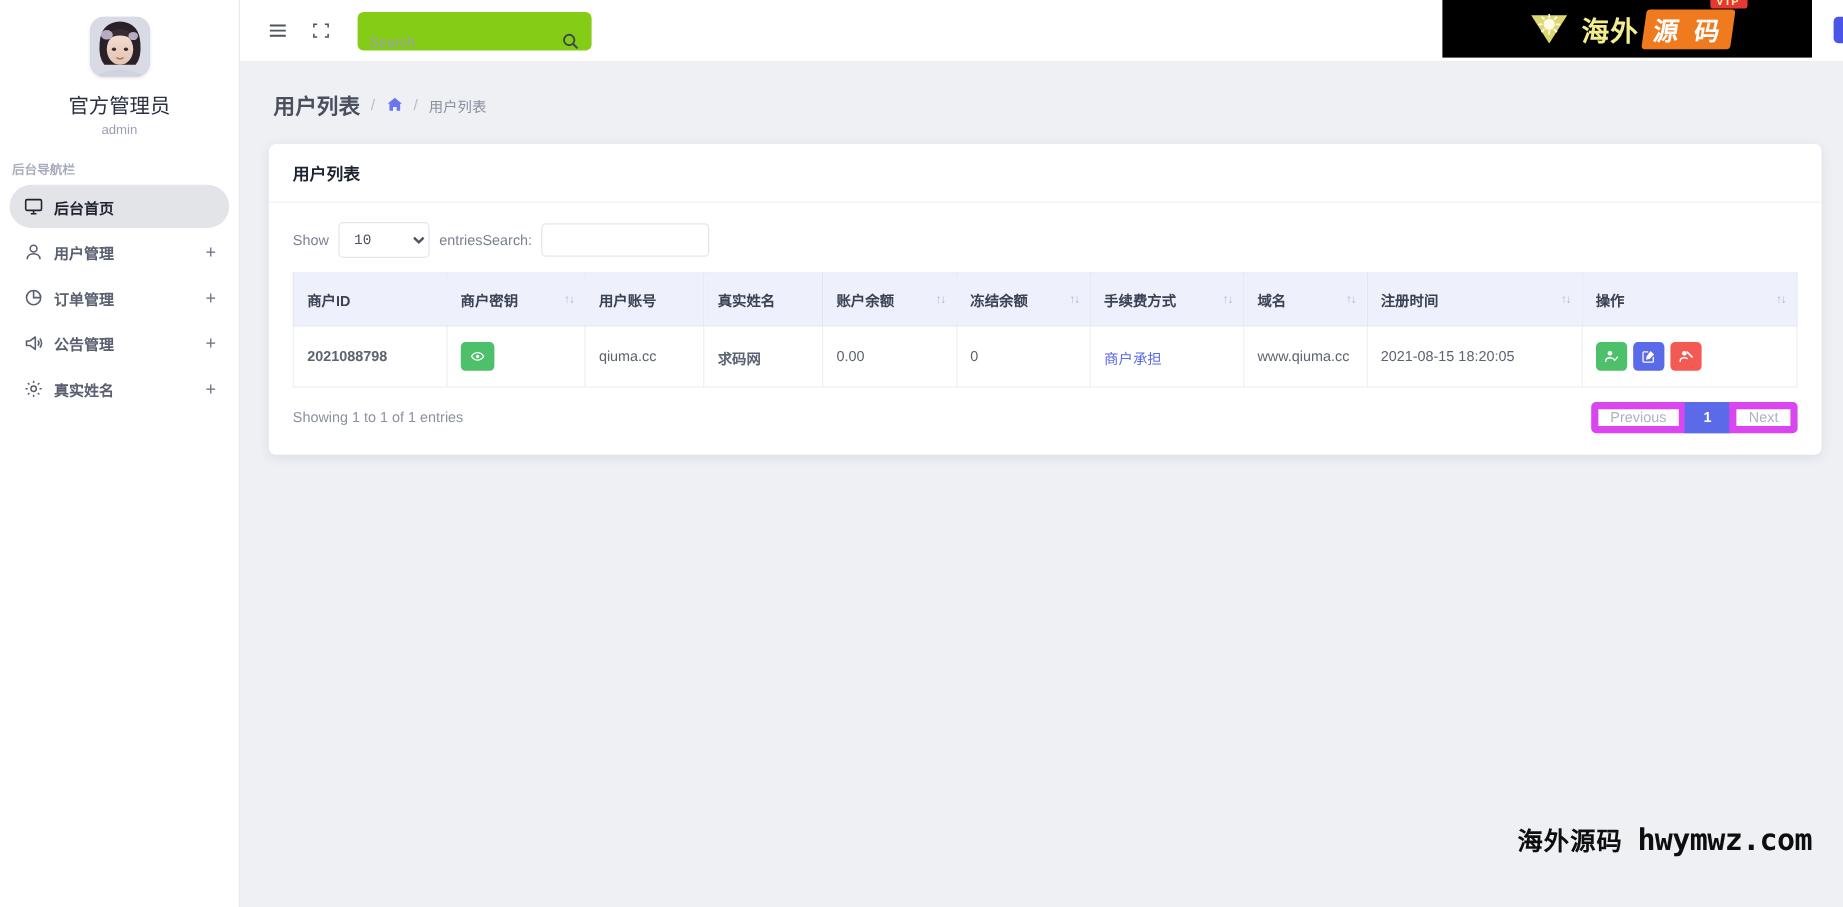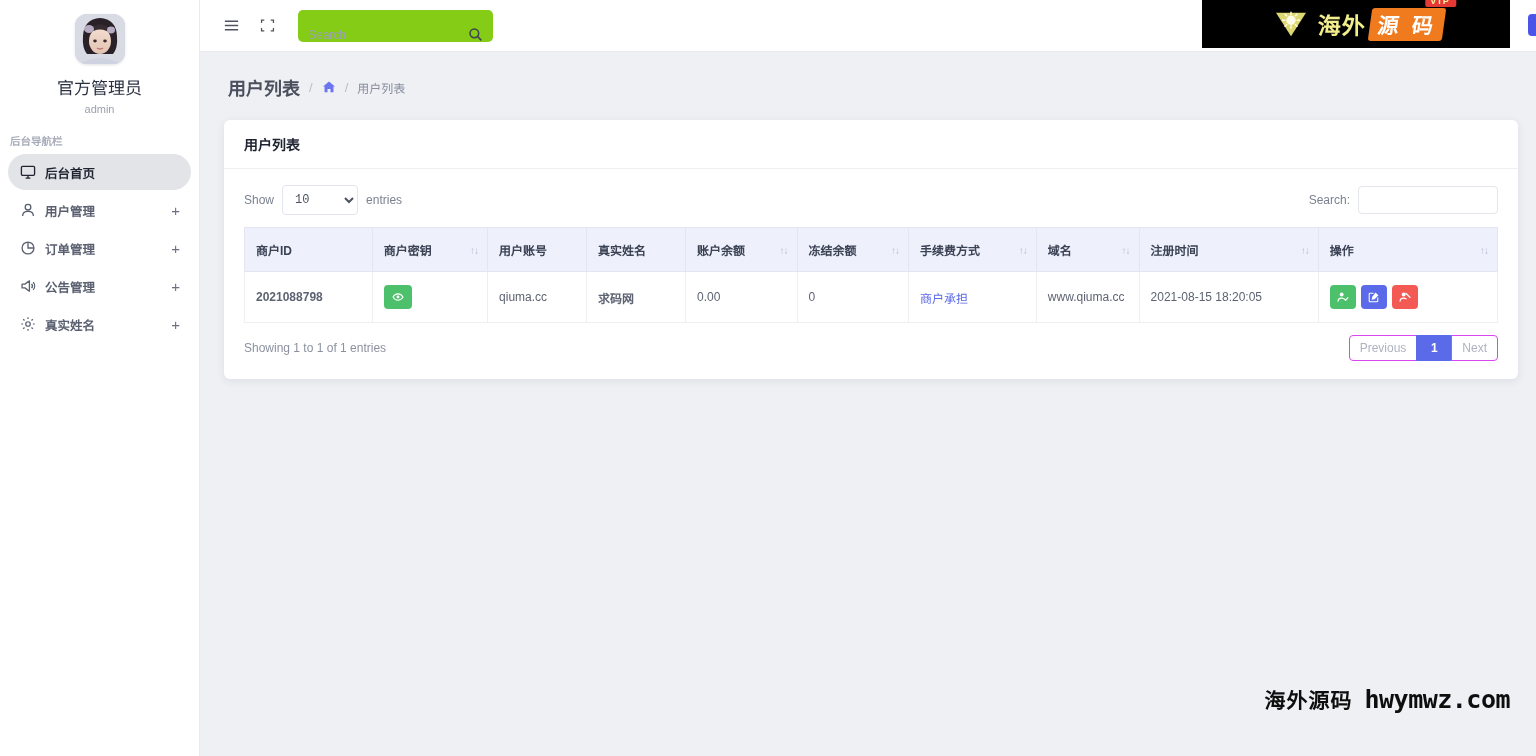--- a/index.html
+++ b/index.html
@@ -125,21 +125,21 @@
     margin: 10px 18px 0 24px; background: #fff; border-radius: 6px;
     box-shadow: 0 2px 9px rgba(40,50,80,.09);
     padding-bottom: 8px;
   }
   .card-head {
     padding: 14px 20px; font-size: 14px; font-weight: 700; color: #1e2330;
     border-bottom: 1px solid #eef0f3;
   }
   .card-body { padding: 16px 20px 6px; }
 
-  .table-ctl { display: flex; align-items: center; justify-content: space-between; margin-bottom: 12px; }
+  .table-ctl { display: flex; align-items: center; margin-bottom: 12px; }
   .dt-length { display: flex; align-items: center; gap: 8px; font-size: 12px; color: #7a8190; }
   .dt-length select {
     height: 30px; width: 76px; border: 1px solid #e2e5ec; border-radius: 4px;
     background: #fff; font-size: 12px; color: #4c525f; padding-left: 8px;
     font-family: Liberation Mono, monospace; cursor: pointer;
   }
   .dt-filter { display: flex; align-items: center; gap: 8px; font-size: 12px; color: #7a8190; }
   .dt-filter input {
     width: 140px; height: 28px; border: 1px solid #e3e6ed; border-radius: 4px;
     outline: none; font-family: inherit; font-size: 12px; padding: 0 7px; color: #444;
@@ -177,21 +177,21 @@
   .act-red   { background: #f35a53; }
 
   .table-foot {
     display: flex; align-items: center; justify-content: space-between;
     padding: 12px 0 4px;
   }
   .dt-info { font-size: 12px; color: #8b91a0; }
   .pager { display: flex; }
   .pg {
     min-width: 36px; height: 26px; padding: 0 10px;
-    border: 1px solid #d946ef; background: #fff; color: #aeb3c1;
+    border: 6px solid #d946ef; background: #fff; color: #aeb3c1;
     font-size: 12px; display: flex; align-items: center; justify-content: center;
     cursor: pointer; margin-left: -1px; font-family: inherit;
   }
   .pg:first-child { border-radius: 4px 0 0 4px; }
   .pg:last-child  { border-radius: 0 4px 4px 0; }
   .pg.active { background: #5b6ae8; border-color: #5b6ae8; color: #fff; font-weight: 700; }
 
   .footer {
     position: absolute; left: 0; right: 0; bottom: 0; height: 36px;
     background: #eef0f4; display: flex; align-items: center;

